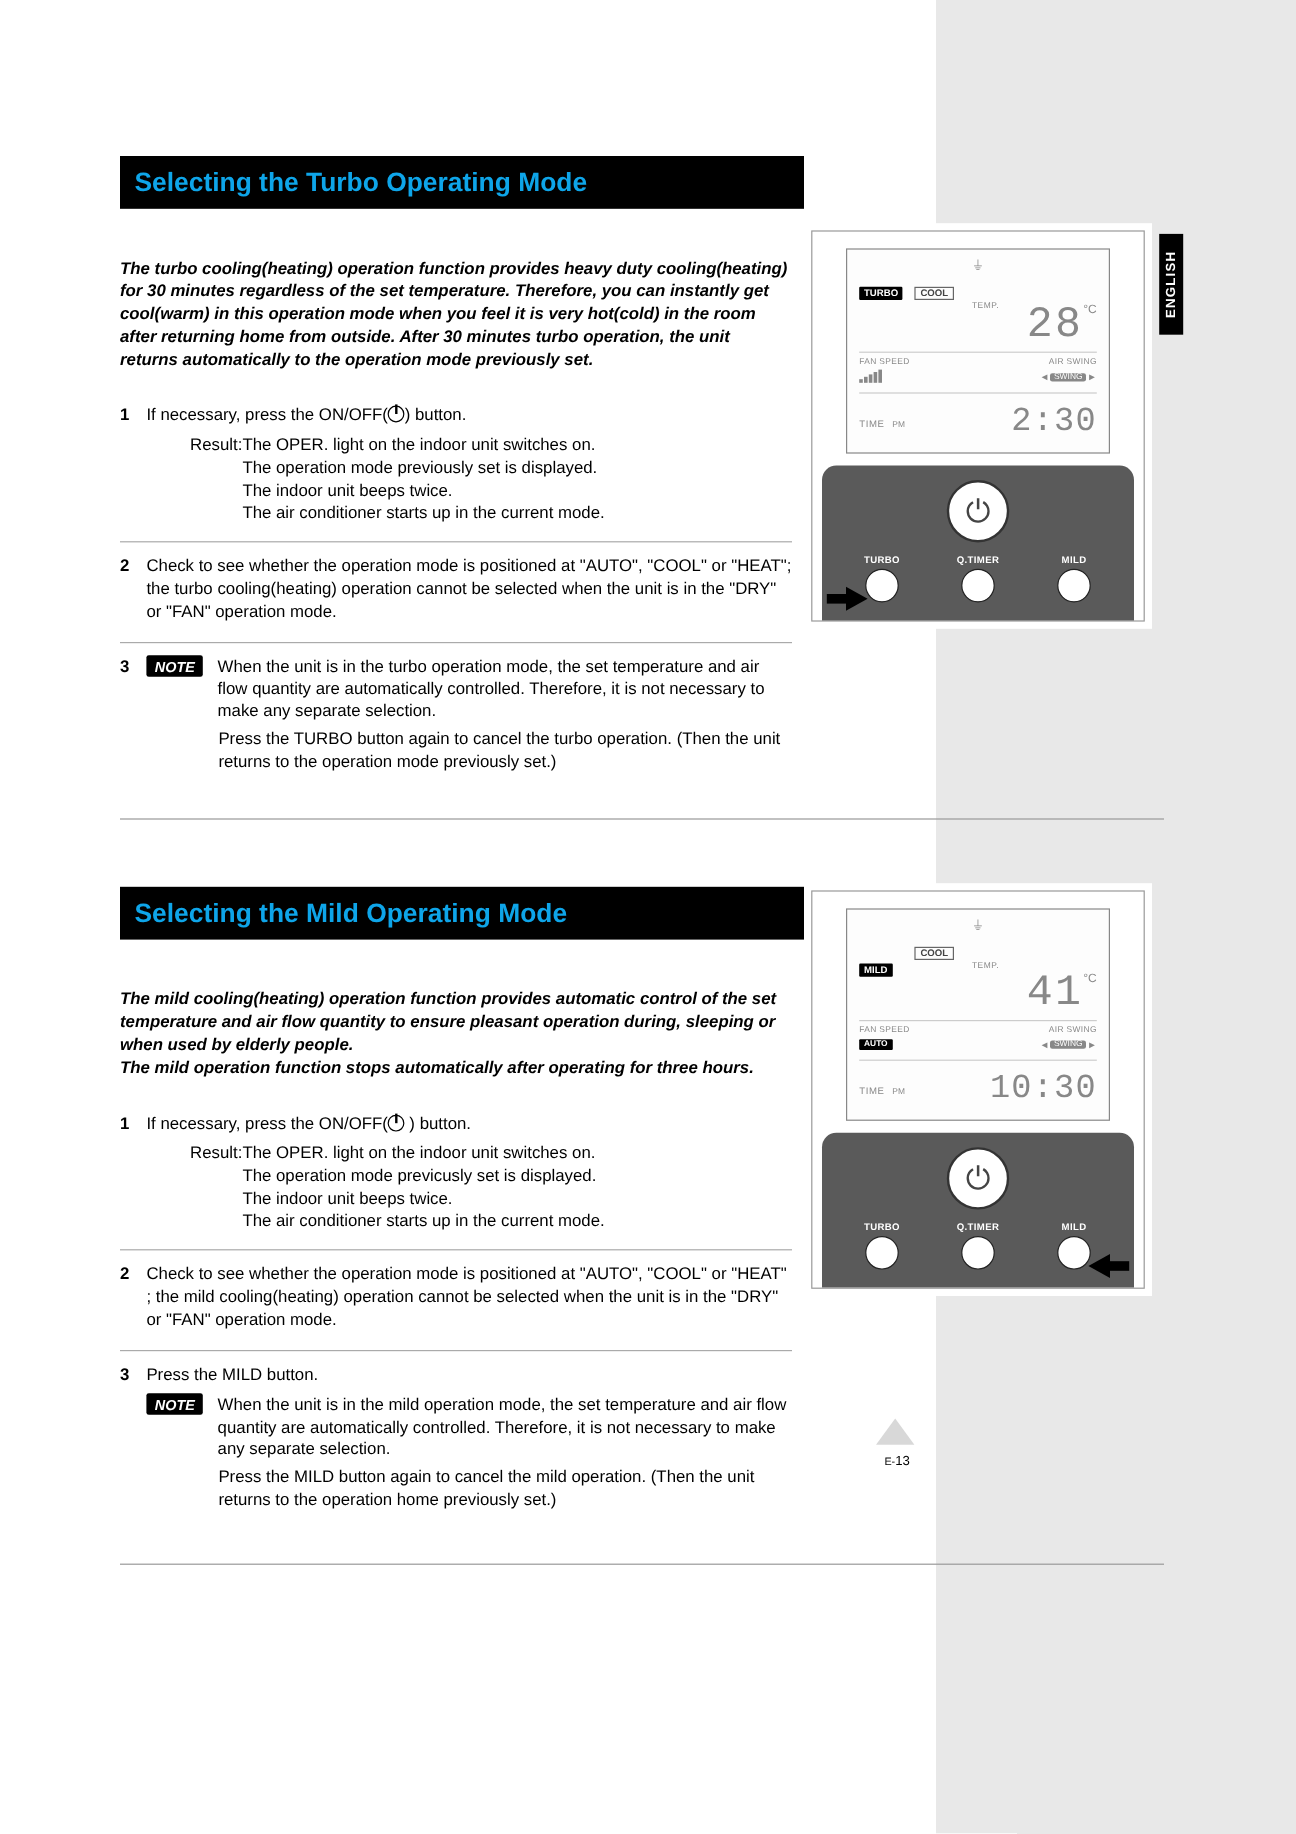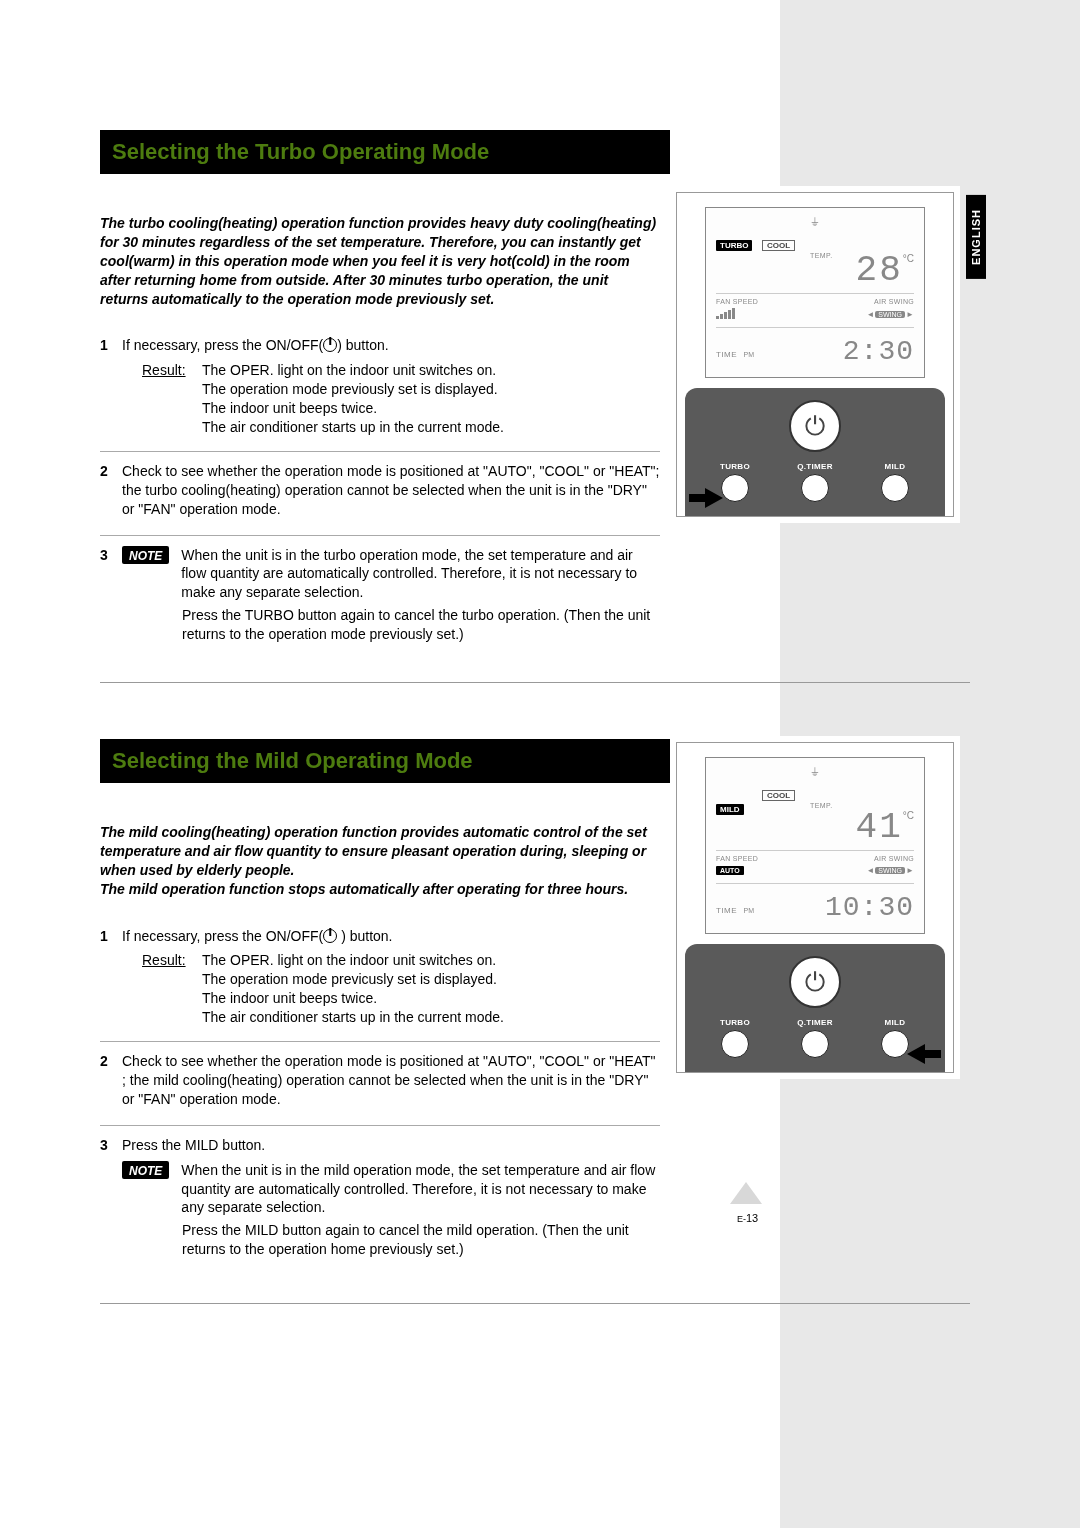--- a/index.html
+++ b/index.html
@@ -31,21 +31,21 @@
     color: #fff;
     font-size: 11px;
     letter-spacing: 1px;
     padding: 14px 4px;
     writing-mode: vertical-rl;
     transform: rotate(180deg);
     font-weight: bold;
   }
   .section-header {
     background: #000;
-    color: #4d7c0f;
+    color: #0ea5e9;
     font-size: 22px;
     font-weight: bold;
     padding: 9px 12px;
     width: 570px;
     margin-bottom: 40px;
   }
   .intro {
     font-style: italic;
     font-weight: bold;
     font-size: 14px;
@@ -70,23 +70,23 @@
     flex-shrink: 0;
   }
   .step-body { flex: 1; }
   .step-main { margin-bottom: 6px; }
   .result-row {
     display: flex;
     margin-left: 20px;
     margin-bottom: 4px;
   }
   .result-label {
-    text-decoration: underline;
     width: 60px;
     flex-shrink: 0;
+    text-align: right;
   }
   .result-text { flex: 1; }
   .note-row {
     display: flex;
     margin-bottom: 4px;
   }
   .note-box {
     background: #000;
     color: #fff;
     font-weight: bold;

